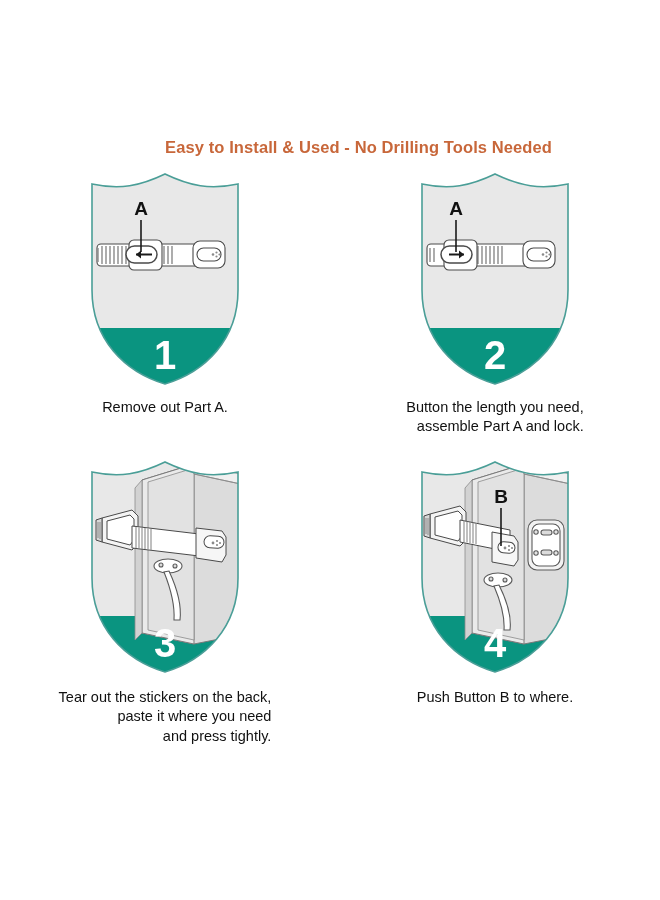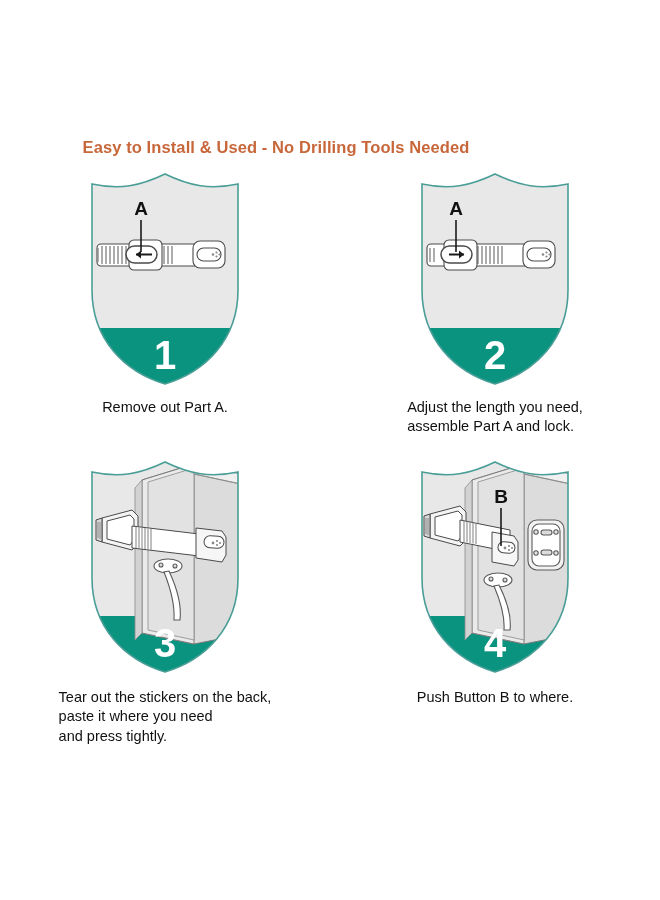--- a/index.html
+++ b/index.html
@@ -11,21 +11,21 @@
   }
   #page {
     position: relative;
     width: 660px; height: 900px;
     background: #ffffff;
     overflow: hidden;
   }
   .headline {
     position: absolute;
     top: 138px; left: 0; width: 552px;
-    text-align: center;
+    text-align: right;
     font-size: 16.5px;
     font-weight: bold;
     color: #c8673a;
     letter-spacing: 0.1px;
     white-space: nowrap;
   }
   .grid {
     position: absolute;
     top: 170px; left: 0;
     width: 660px;
@@ -48,21 +48,21 @@
     top: 165px;
     text-align: center;
     color: #ffffff;
     font-size: 40px;
     font-weight: bold;
     line-height: 1;
     font-family: "Liberation Sans", sans-serif;
   }
   .caption {
     margin-top: 10px;
-    text-align: left;
+    text-align: right;
     font-size: 14.5px;
     color: #111111;
     line-height: 1.32;
     white-space: pre-line;
   }
   .row2 { margin-top: 22px; }
   .row2 .caption { margin-top: 12px; }
 </style>
 </head>
 <body>
@@ -151,21 +151,21 @@
               <circle cx="133" cy="84.5" r="1.3" fill="#8a8a8a" stroke="none"></circle>
               <circle cx="136.5" cy="82.5" r="1.1" fill="#8a8a8a" stroke="none"></circle>
               <circle cx="136.5" cy="86.5" r="1.1" fill="#8a8a8a" stroke="none"></circle>
               <circle cx="139.5" cy="84.5" r="1.1" fill="#8a8a8a" stroke="none"></circle>
             </g>
             <path d="M46,50 L46,82" stroke="#1a1a1a" stroke-width="1.6" fill="none"></path>
             <text x="46" y="45" text-anchor="middle" font-size="19" font-weight="bold" fill="#111111" font-family="Liberation Sans, sans-serif">A</text>
           </svg>
           <div class="step-num">2</div>
         </div>
-        <div class="caption">Adjust the length you need,
+        <div class="caption">Button the length you need,
 assemble Part A and lock.</div>
       </div>
     </div>
 
     <div class="row row2">
 
       <div class="cell">
         <div class="shield-wrap">
           <svg viewBox="0 0 170 218">
             <defs>

